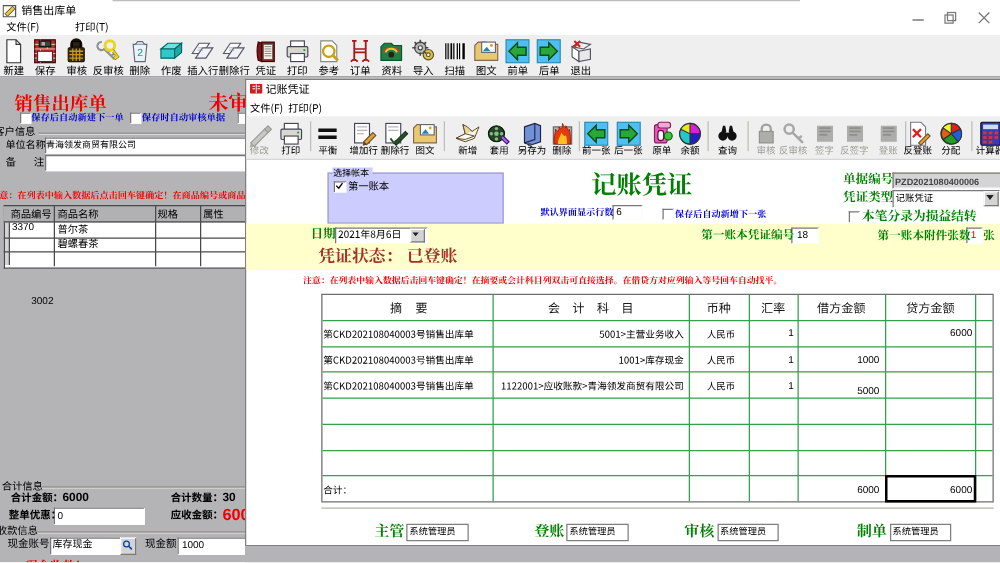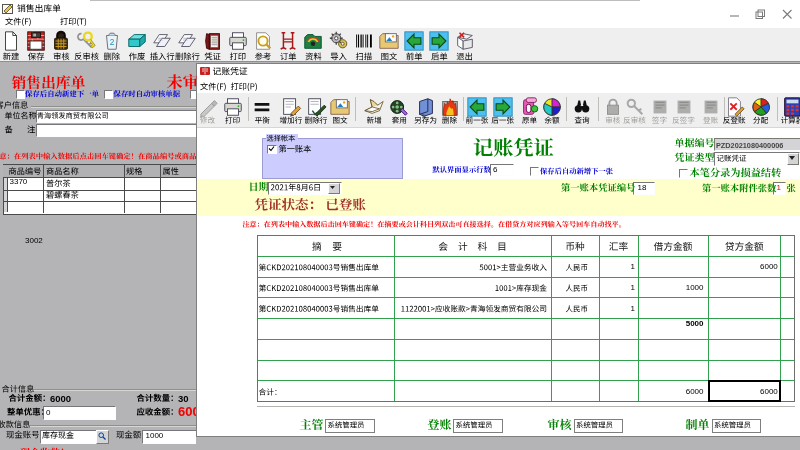--- a/index.html
+++ b/index.html
@@ -103,21 +103,21 @@
     <div style="position:absolute;left:258px;top:297.4px;width:535.8px;height:1px;background:#31a14e"></div>
     <div style="position:absolute;left:258px;top:318.1px;width:535.8px;height:1px;background:#31a14e"></div>
     <div style="position:absolute;left:258px;top:338.8px;width:535.8px;height:1px;background:#31a14e"></div>
     <div style="position:absolute;left:258px;top:359.5px;width:535.8px;height:1px;background:#31a14e"></div>
     <div style="position:absolute;left:258px;top:380.2px;width:535.8px;height:1px;background:#31a14e"></div>
     <div style="position:absolute;right:165px;top:263.2px;font-size:8px;color:#000;font-weight:normal;line-height:1;white-space:pre;">1</div>
     <div style="position:absolute;right:165px;top:283.9px;font-size:8px;color:#000;font-weight:normal;line-height:1;white-space:pre;">1</div>
     <div style="position:absolute;right:165px;top:304.6px;font-size:8px;color:#000;font-weight:normal;line-height:1;white-space:pre;">1</div>
     <div style="position:absolute;right:22.2px;top:263.2px;font-size:8px;color:#000;font-weight:normal;line-height:1;white-space:pre;">6000</div>
     <div style="position:absolute;right:96.5px;top:283.9px;font-size:8px;color:#000;font-weight:normal;line-height:1;white-space:pre;">1000</div>
-    <div style="position:absolute;right:96.5px;top:320px;font-size:8px;color:#000;font-weight:bold;line-height:1;white-space:pre;">5000</div>
+    <div style="position:absolute;right:96.5px;top:309px;font-size:8px;color:#000;font-weight:normal;line-height:1;white-space:pre;">5000</div>
     <div style="position:absolute;right:96.5px;top:387.8px;font-size:8px;color:#000;font-weight:normal;line-height:1;white-space:pre;">6000</div>
     <div style="position:absolute;right:22.2px;top:387.8px;font-size:8px;color:#000;font-weight:normal;line-height:1;white-space:pre;">6000</div>
     <div style="position:absolute;left:708px;top:380.2px;width:73.4px;height:21.8px;border:2px solid #000;box-sizing:border-box"></div>
     <div style="position:absolute;left:257px;top:405.5px;width:538px;height:1px;background:#b4b4b0"></div>
     <div style="position:absolute;left:325px;top:418.5px;width:47.5px;height:12px;background:#fff;border:1px solid #7f7f7f"></div>
     <div style="position:absolute;left:453px;top:418.5px;width:47.5px;height:12px;background:#fff;border:1px solid #7f7f7f"></div>
     <div style="position:absolute;left:573.5px;top:418.5px;width:47.5px;height:12px;background:#fff;border:1px solid #7f7f7f"></div>
     <div style="position:absolute;left:711.5px;top:418.5px;width:47.5px;height:12px;background:#fff;border:1px solid #7f7f7f"></div>
     <div style="position:absolute;left:196px;top:437px;width:604px;height:13px;background:#b4b4b6"></div>
     <svg style="position:absolute;left:0px;top:30px" width="22" height="22" viewBox="0 0 22 22">

